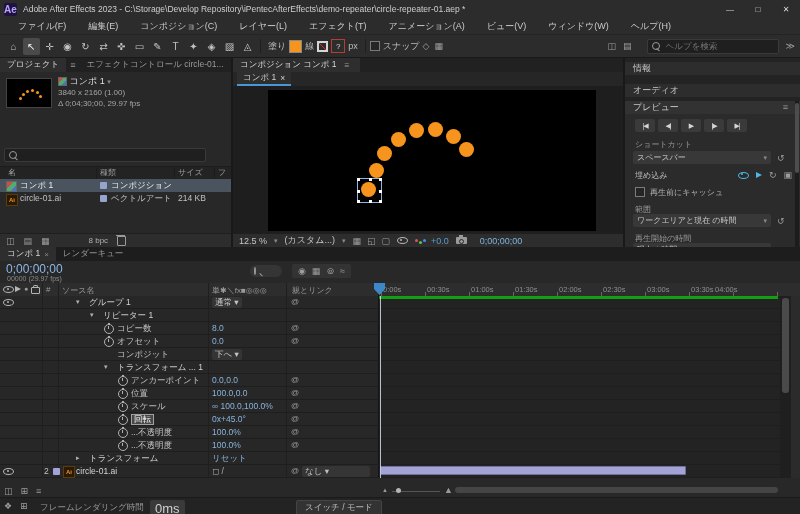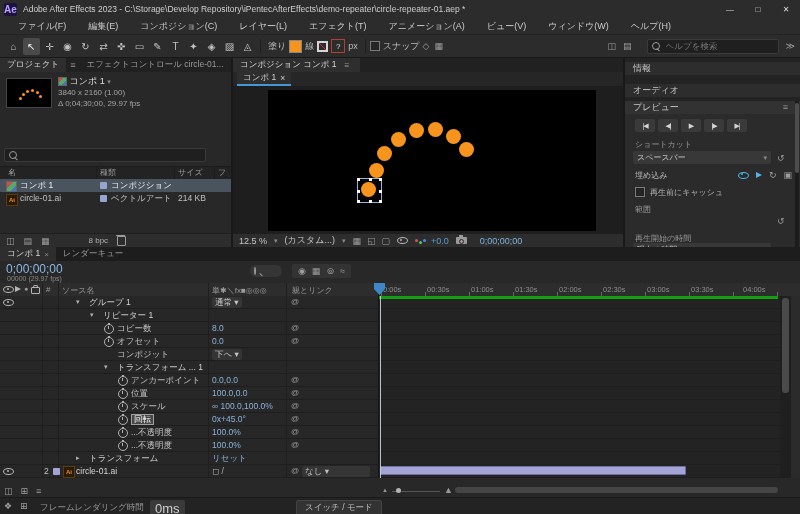--- a/index.html
+++ b/index.html
@@ -380,20 +380,24 @@
               <span class="gi">↻</span>
               <span class="gi">▣</span>
             </span>
         </span>
       </div>
       <div class="rrow" style="top:85px;">
         <span class="chk" style="margin-right:5px;"></span>
         <span>再生前にキャッシュ</span>
       </div>
       <div class="rlabel" style="top:103px;">範囲</div>
+      <div class="rdd" style="top:113px;">
+        <span>ワークエリアと現在 の時間</span>
+          <span class="caret">▾</span>
+      </div>
       <span class="rreset" style="top:115px;">↺</span>
       <div class="rlabel" style="top:132px;">再生開始の時間</div>
       <div class="rdd" style="top:142px;">
         <span>現在の時間</span>
           <span class="caret">▾</span>
       </div>
     </div>
     <div class="rscroll">
         <span class="th"></span>
       </div>
@@ -448,21 +452,21 @@
         <span class="tick-label" style="left: 136px;">01:30s</span>
         <span class="tick-mark" style="left: 178px;"></span>
         <span class="tick-label" style="left: 180px;">02:00s</span>
         <span class="tick-mark" style="left: 222px;"></span>
         <span class="tick-label" style="left: 224px;">02:30s</span>
         <span class="tick-mark" style="left: 266px;"></span>
         <span class="tick-label" style="left: 268px;">03:00s</span>
         <span class="tick-mark" style="left: 310px;"></span>
         <span class="tick-label" style="left: 312px;">03:30s</span>
         <span class="tick-mark" style="left: 354px;"></span>
-        <span class="tick-label" style="left: 364px;">04:00s</span>
+        <span class="tick-label" style="left: 336px;">04:00s</span>
         <span class="tick-mark" style="left: 398px;"></span>
       </div>
     <div class="tl-rulercap"></div>
     <div class="ph-handle"></div>
     <div class="tl-body">
       <div class="bg-left"></div>
       <div class="bg-track"></div>
       <span class="bdiv" style="left:42px;"></span>
       <span class="bdiv" style="left:58px;"></span>
       <span class="bdiv" style="left:208px;"></span>

